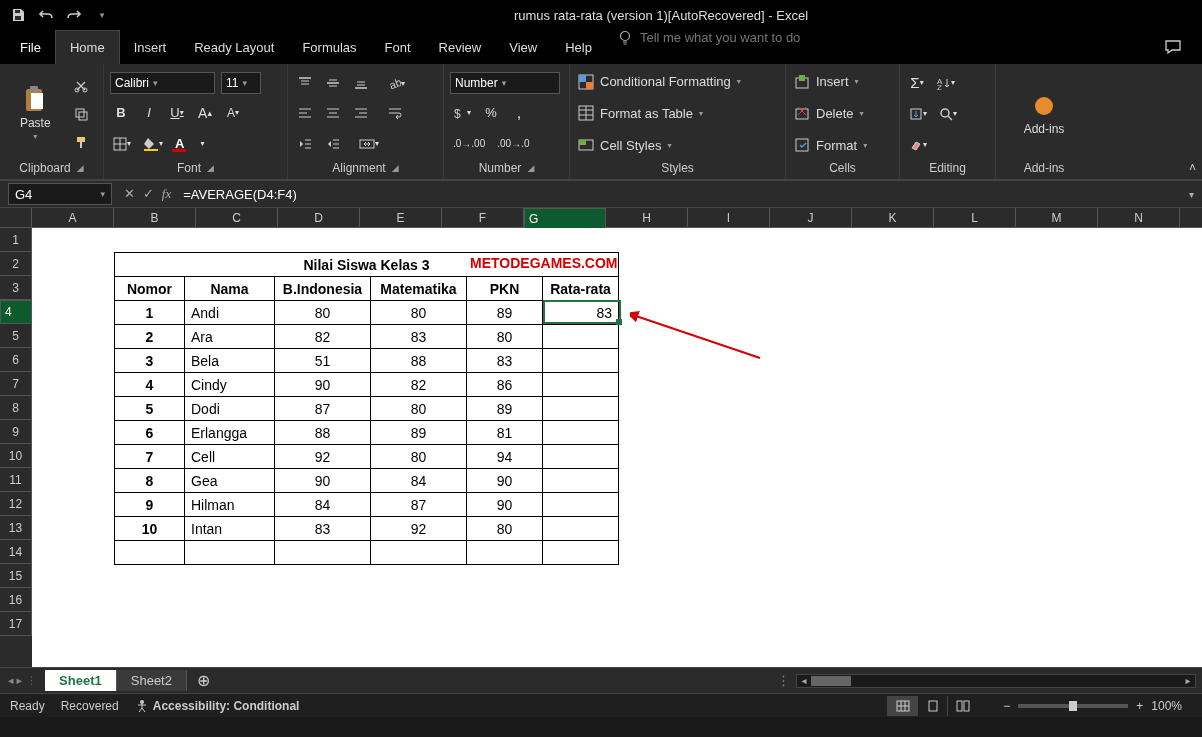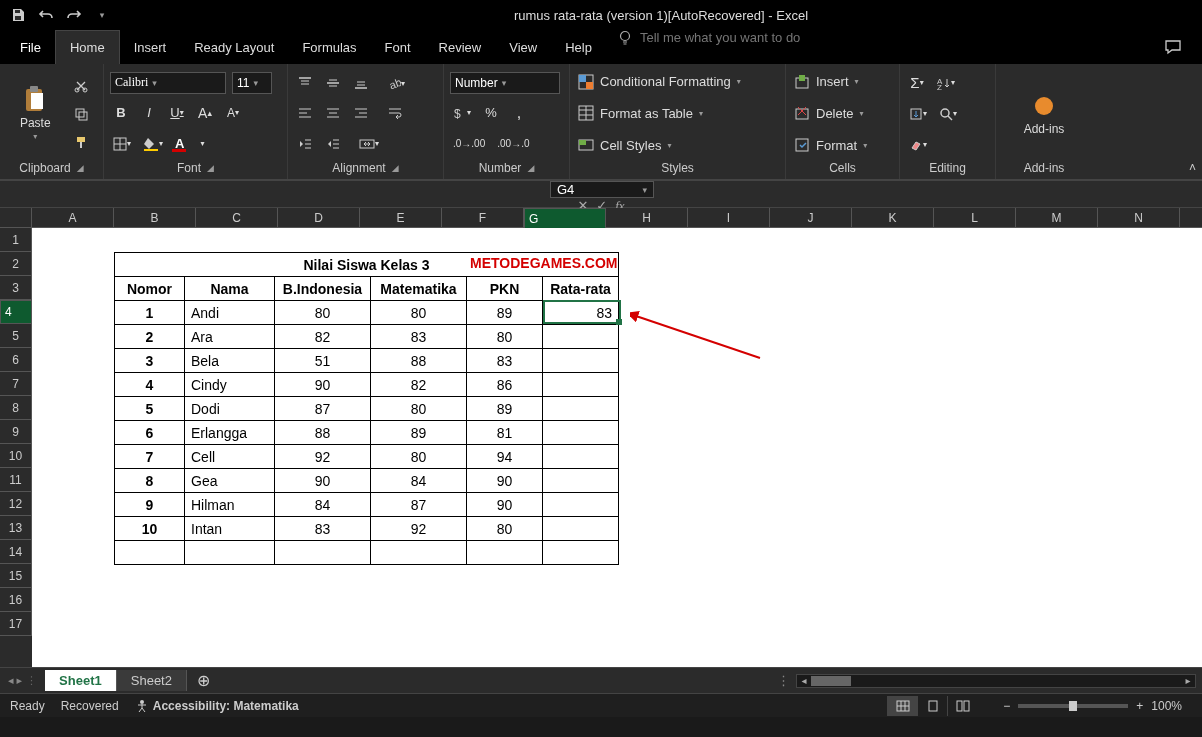--- a/index.html
+++ b/index.html
@@ -90,21 +90,20 @@
   .collapse-caret{position:absolute; right:6px; bottom:4px; color:#ccc; font-size:12px;}
 
   
   .fbar {
     height: 28px;
     background: #2b2b2b;
     border-top: 1px solid #444;
     border-bottom: 1px solid #444;
     display: flex;
     align-items: center;
-    flex-direction: column;
   }
   .namebox { width:104px; height:22px; background:#1a1a1a; border:1px solid #555; margin:0 6px 0 8px; display:flex; align-items:center; padding:0 6px; font-size:13px; color:#fff; justify-content:space-between;}
   .fbar-btns{display:flex;gap:8px;padding:0 6px;color:#aaa;}
   .fx{font-style:italic; font-family:serif;}
   .formula-input{flex:1;background:transparent;border:none;color:#fff;font-size:13px;padding:0 6px;outline:none;}
   .fbar .expand{padding:0 8px;color:#aaa;font-size:10px;}
 
   
   .grid-area{background:#fff; color:#000; height:459px; position:relative; display:flex; flex-direction:column;}
   .col-headers{display:flex; height:20px; background:#2b2b2b; color:#ccc; font-size:12px; border-bottom:1px solid #555;}
@@ -262,21 +261,21 @@
     </div>
     <div class="group-label">
         <span>Clipboard</span>
         <span class="dlg">◢</span>
       </div>
   </div>
 
   <div class="group" style="width:184px;">
     <div class="group-body">
       <div class="row">
-        <div class="sel" style="width:116px;font-family:Liberation Serif, serif;">
+        <div class="sel" style="width:105px;">
             <span>Calibri</span>
             <span class="dd">▾</span>
           </div>
         <div class="sel" style="width:40px;">
             <span>11</span>
             <span class="dd">▾</span>
           </div>
       </div>
       <div class="row">
         <span class="ctl bold">B</span>
@@ -778,21 +777,21 @@
 <div class="status">
   <span>Ready</span>
   <span>Recovered</span>
   <span style="display:flex;align-items:center;gap:4px;">
     <span>
         <svg width="14" height="14">
           <circle cx="7" cy="3" r="2" fill="#ccc"></circle>
           <path d="M7 5v4l-3 4m3-4l3 4M3 6h8" stroke="#ccc" fill="none"></path>
         </svg>
       </span>
-    <span style="font-weight:600;">Accessibility: Matematika</span>
+    <span style="font-weight:600;">Accessibility: Conditional</span>
   </span>
   <div class="views">
     <div class="view-btn active">
         <svg width="14" height="12">
           <rect x="1" y="1" width="12" height="10" fill="none" stroke="#ccc"></rect>
           <line x1="5" y1="1" x2="5" y2="11" stroke="#ccc"></line>
           <line x1="9" y1="1" x2="9" y2="11" stroke="#ccc"></line>
           <line x1="1" y1="6" x2="13" y2="6" stroke="#ccc"></line>
         </svg>
       </div>

